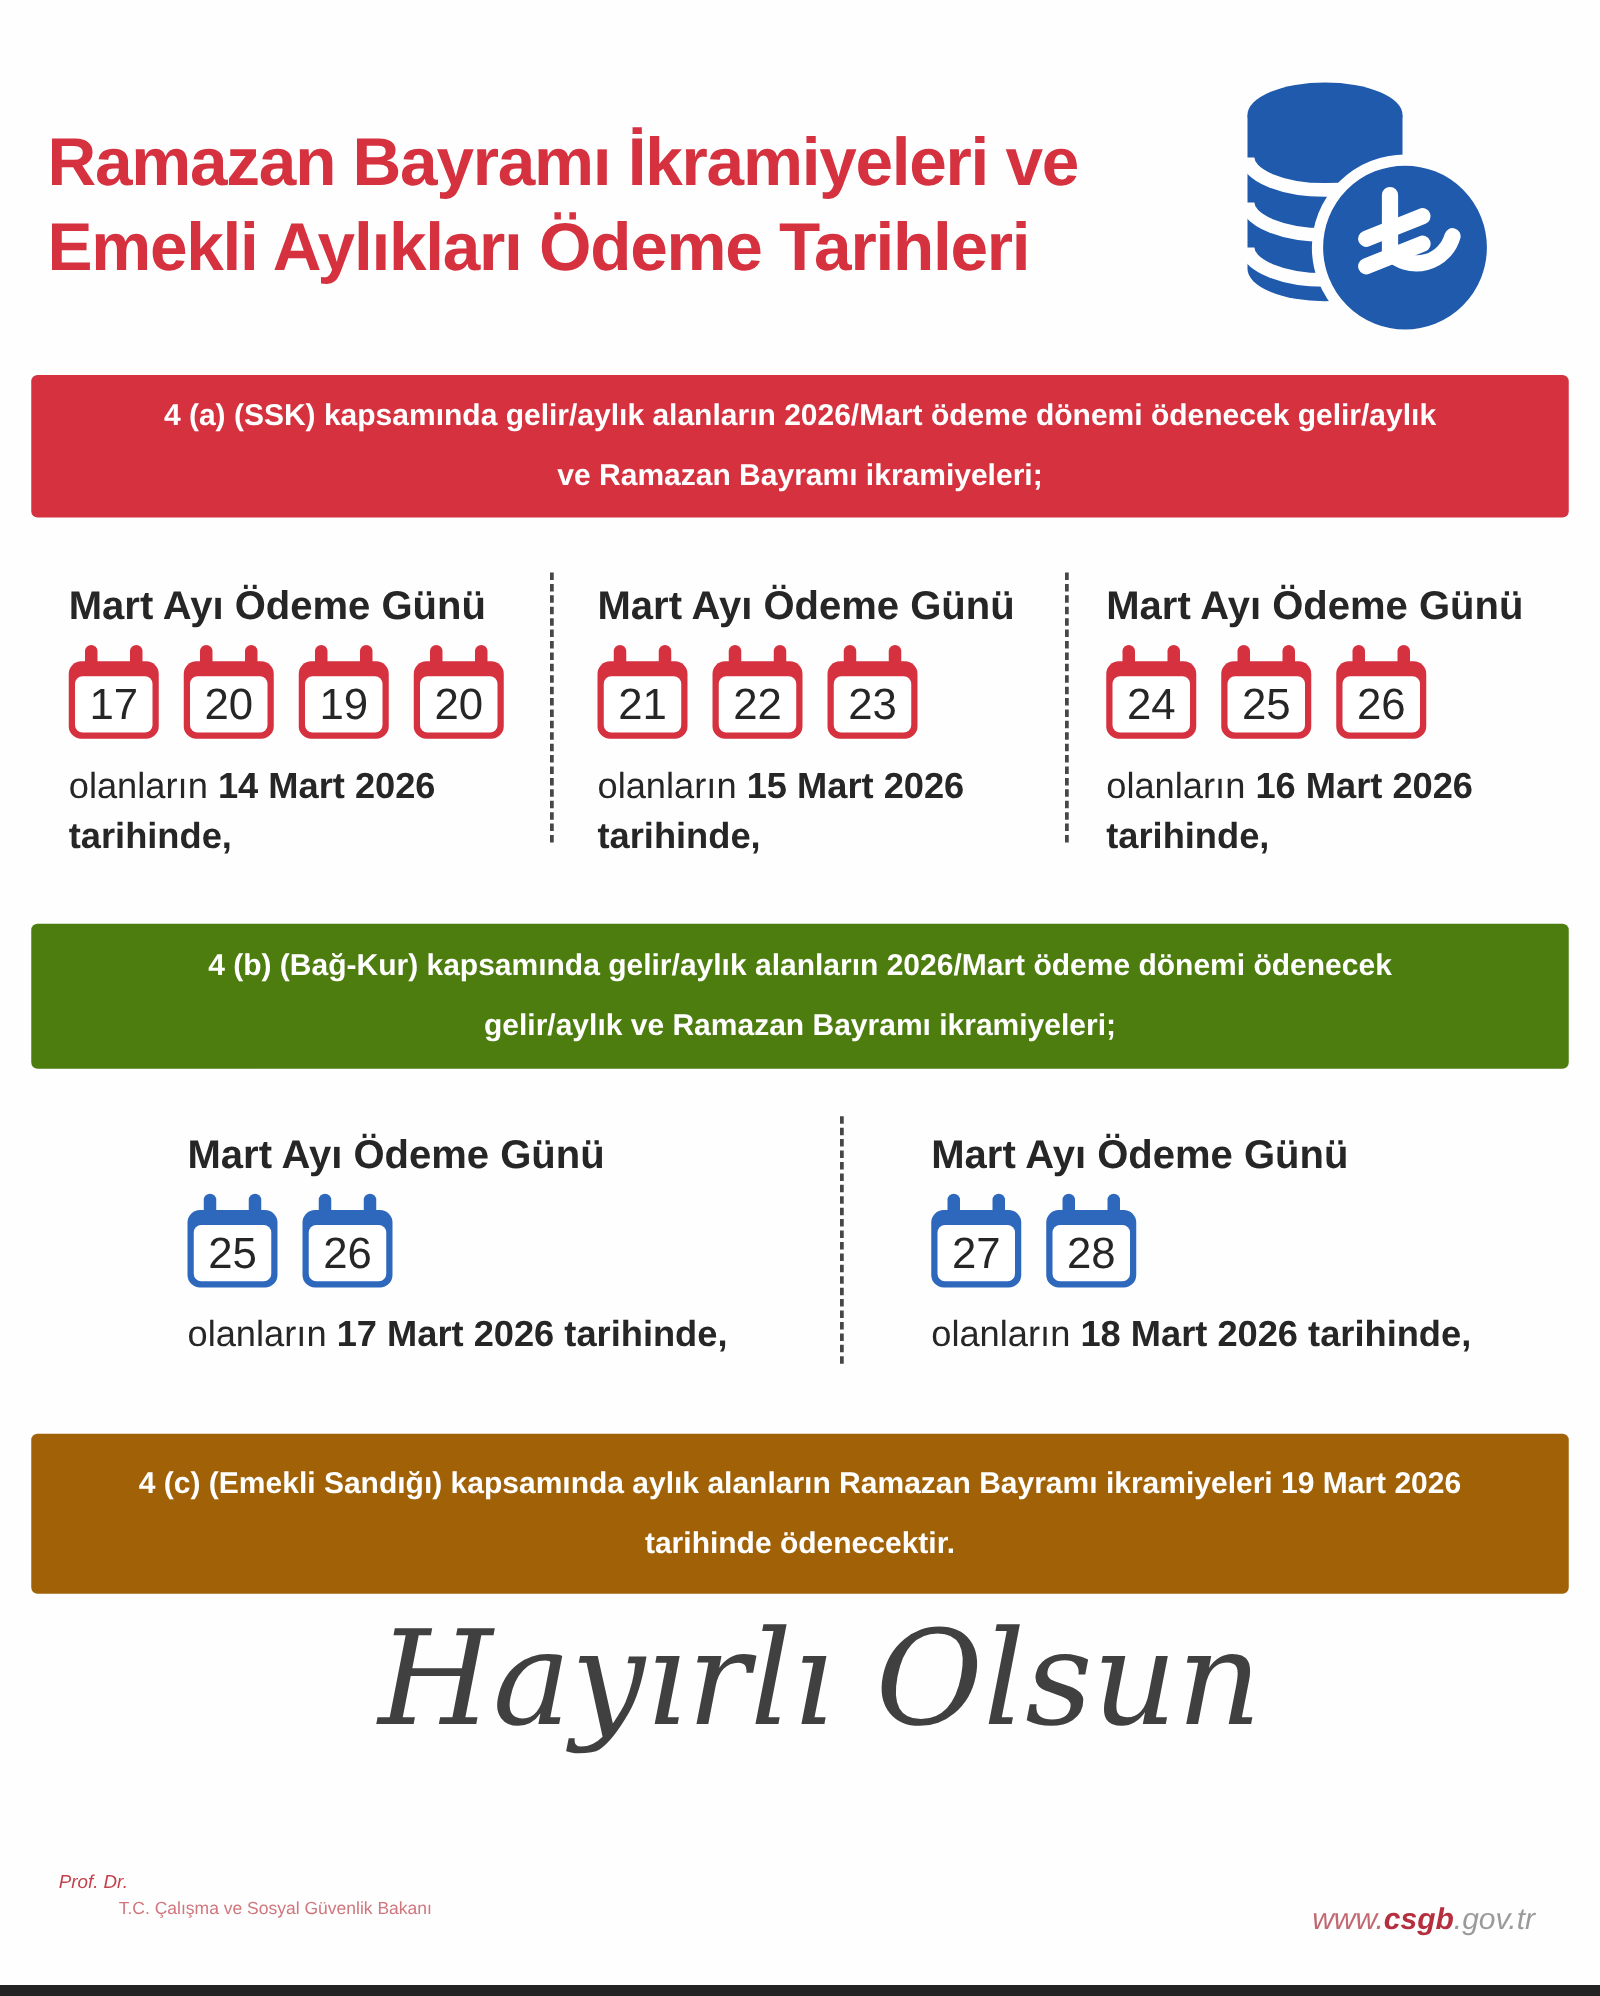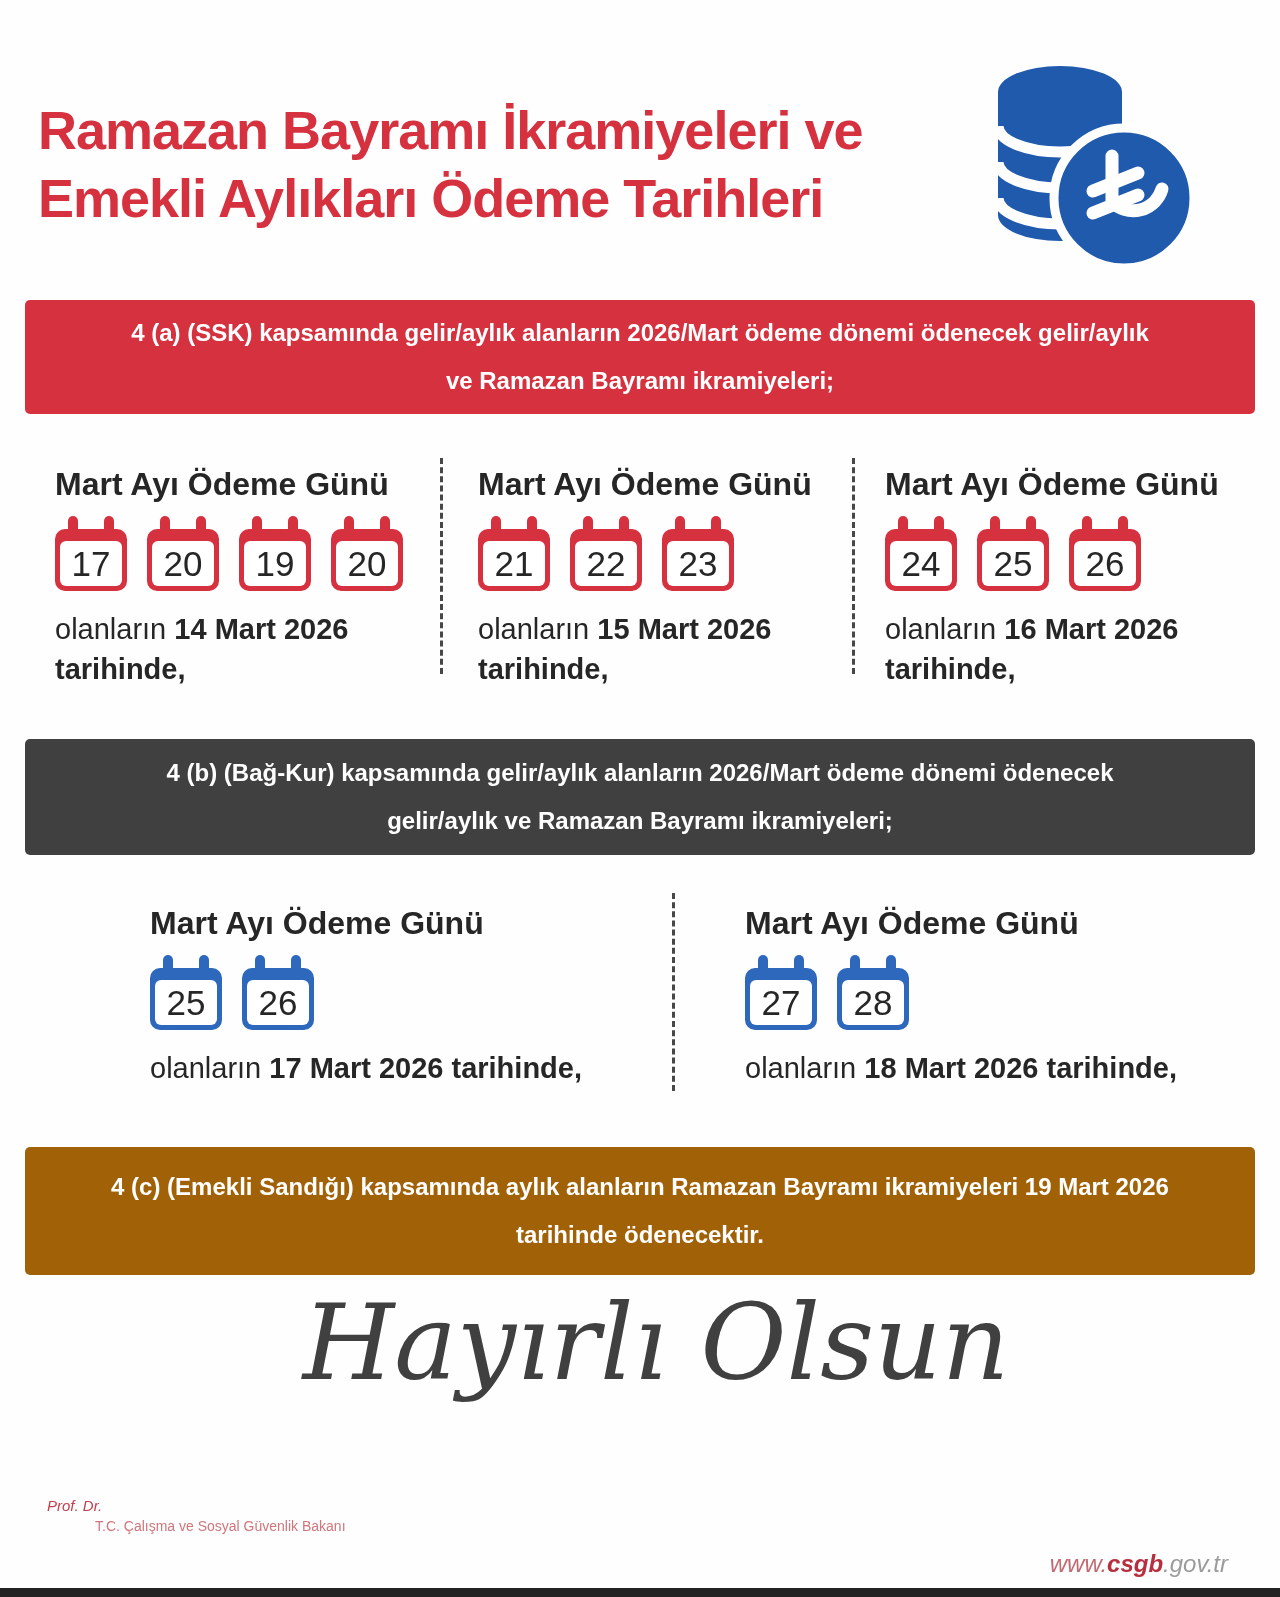--- a/index.html
+++ b/index.html
@@ -12,21 +12,21 @@
 
   
   .coin{position:absolute;left:972px;top:50px;width:230px;height:230px;}
 
   
   .banner{position:absolute;left:25px;width:1230px;border-radius:5px;color:#fff;
           font-weight:bold;font-size:24px;line-height:48px;text-align:center;
           display:flex;align-items:center;justify-content:center;}
   .banner .inner{max-width:1020px;}
   .banner-a{top:300px;height:114px;background:#d5313f;}
-  .banner-b{top:739px;height:116px;background:#404040;}
+  .banner-b{top:739px;height:116px;background:#4d7c0f;}
   .banner-c{top:1147px;height:128px;background:#a16207;}
   .banner-c .inner{max-width:1120px;}
 
   
   .col{position:absolute;}
   .col-header{font-size:32px;font-weight:bold;color:#262626;white-space:nowrap;}
   .cal-row{display:flex;gap:20px;margin-top:26px;}
   .cal{position:relative;width:72px;height:62px;border-radius:10px;padding-top:12px;
        box-sizing:border-box;}
   .cal.red{background:#d5313f;}
@@ -54,21 +54,21 @@
   
   .closing{position:absolute;left:16px;top:1282px;width:100%;text-align:center;
            font-family:"DejaVu Serif",serif;font-style:italic;
            font-size:105px;color:#404040;}
 
   
   .sig{position:absolute;left:47px;top:1497px;}
   .sig-pre{font-size:15px;font-style:italic;color:#c4404c;}
   .sig-name{font-size:33px;font-weight:bold;font-style:italic;color:#c32838;margin-top:1px;}
   .sig-role{font-size:14px;color:#d0767d;margin-top:4px;margin-left:48px;}
-  .site{position:absolute;right:52px;top:1522px;font-size:24px;font-style:italic;margin-top:28px;}
+  .site{position:absolute;right:52px;top:1522px;font-size:24px;font-style:italic;}
   .site .www{color:#c26a72;}
   .site .brand{color:#b62f3f;font-weight:bold;}
   .site .tld{color:#9b9b9b;}
   .bottombar{position:absolute;left:0;bottom:0;width:100%;height:9px;background:#232323;}
 </style>
 </head>
 <body>
 
 <div class="page">
 

